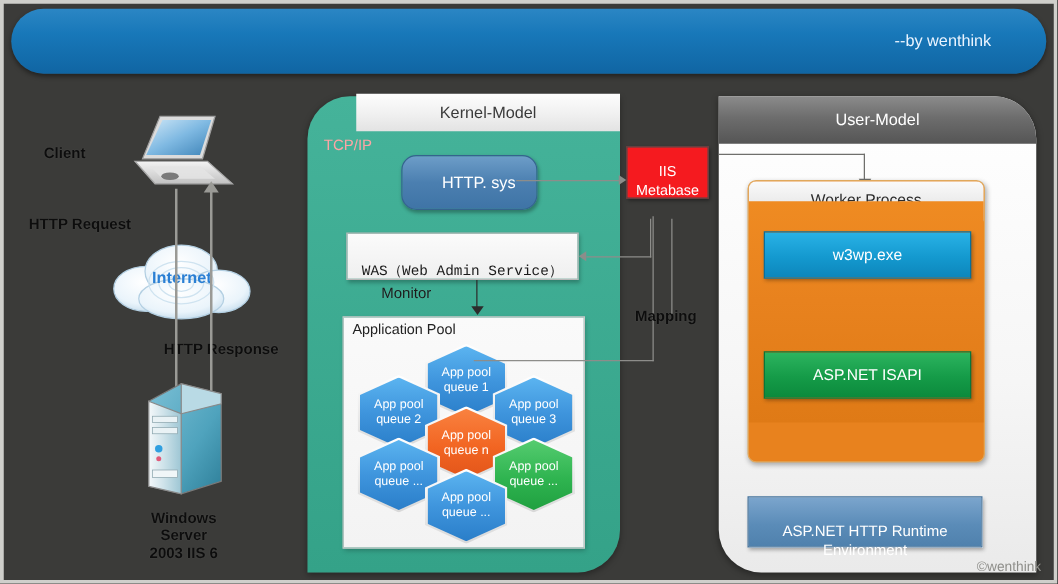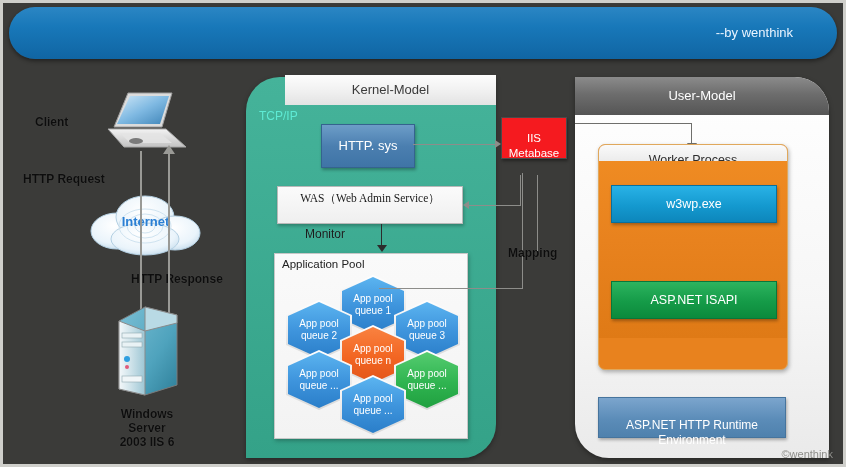--- a/index.html
+++ b/index.html
@@ -57,38 +57,39 @@
     background:#3aa98f;
     background:linear-gradient(180deg,#45b39a 0%,#34a288 100%);
     border-top-left-radius:34px;border-bottom-right-radius:34px;
     box-shadow:0 2px 5px rgba(0,0,0,.35);
   }
   #kernel-header{
     position:absolute;left:282px;top:72px;width:211px;height:30px;
     background:linear-gradient(180deg,#fdfdfd 0%,#f0f0f0 55%,#e3e3e3 100%);
     color:#3a3a3a;font-size:13px;text-align:center;line-height:30px;
   }
-  #label-tcpip{position:absolute;left:256px;top:106px;color:#5eead4;font-size:12px;}
+  #label-tcpip{position:absolute;left:256px;top:106px;color:#fca5a5;font-size:12px;}
 
   #box-httpsys{
     position:absolute;left:318px;top:121px;width:92px;height:42px;
     background:linear-gradient(180deg,#6d9dc8 0%,#4b7fb0 50%,#3f74a6 100%);
-    border:1px solid #35638e;border-radius:0;
+    border:1px solid #35638e;border-radius:12px;
     color:#ffffff;font-size:13px;text-align:center;line-height:42px;
     box-shadow:1px 2px 3px rgba(0,0,0,.3);
+    padding-left:15px;
   }
   #box-was{
     position:absolute;left:274px;top:183px;width:186px;height:38px;
     background:linear-gradient(180deg,#fbfbfb 0%,#efefef 100%);
     border:1px solid #b9b9b9;
     color:#1a1a1a;font-size:11.5px;text-align:center;
     padding-top:3px;box-sizing:border-box;line-height:16px;
     box-shadow:1px 2px 3px rgba(0,0,0,.25);
   }
-  #was-l1{font-family:Liberation Serif, serif;}
+  #was-l1{font-family:Liberation Mono, monospace;margin-top:20px;}
   #was-l2{font-family:"Liberation Sans",sans-serif;}
 
   #box-apppool{
     position:absolute;left:271px;top:250px;width:192px;height:184px;
     background:linear-gradient(180deg,#fafafa 0%,#f3f3f3 100%);
     border:1px solid #c7c7c7;
     box-shadow:1px 2px 4px rgba(0,0,0,.25);
   }
   #apppool-title{position:absolute;left:279px;top:255px;color:#222;font-size:11.5px;}
 

